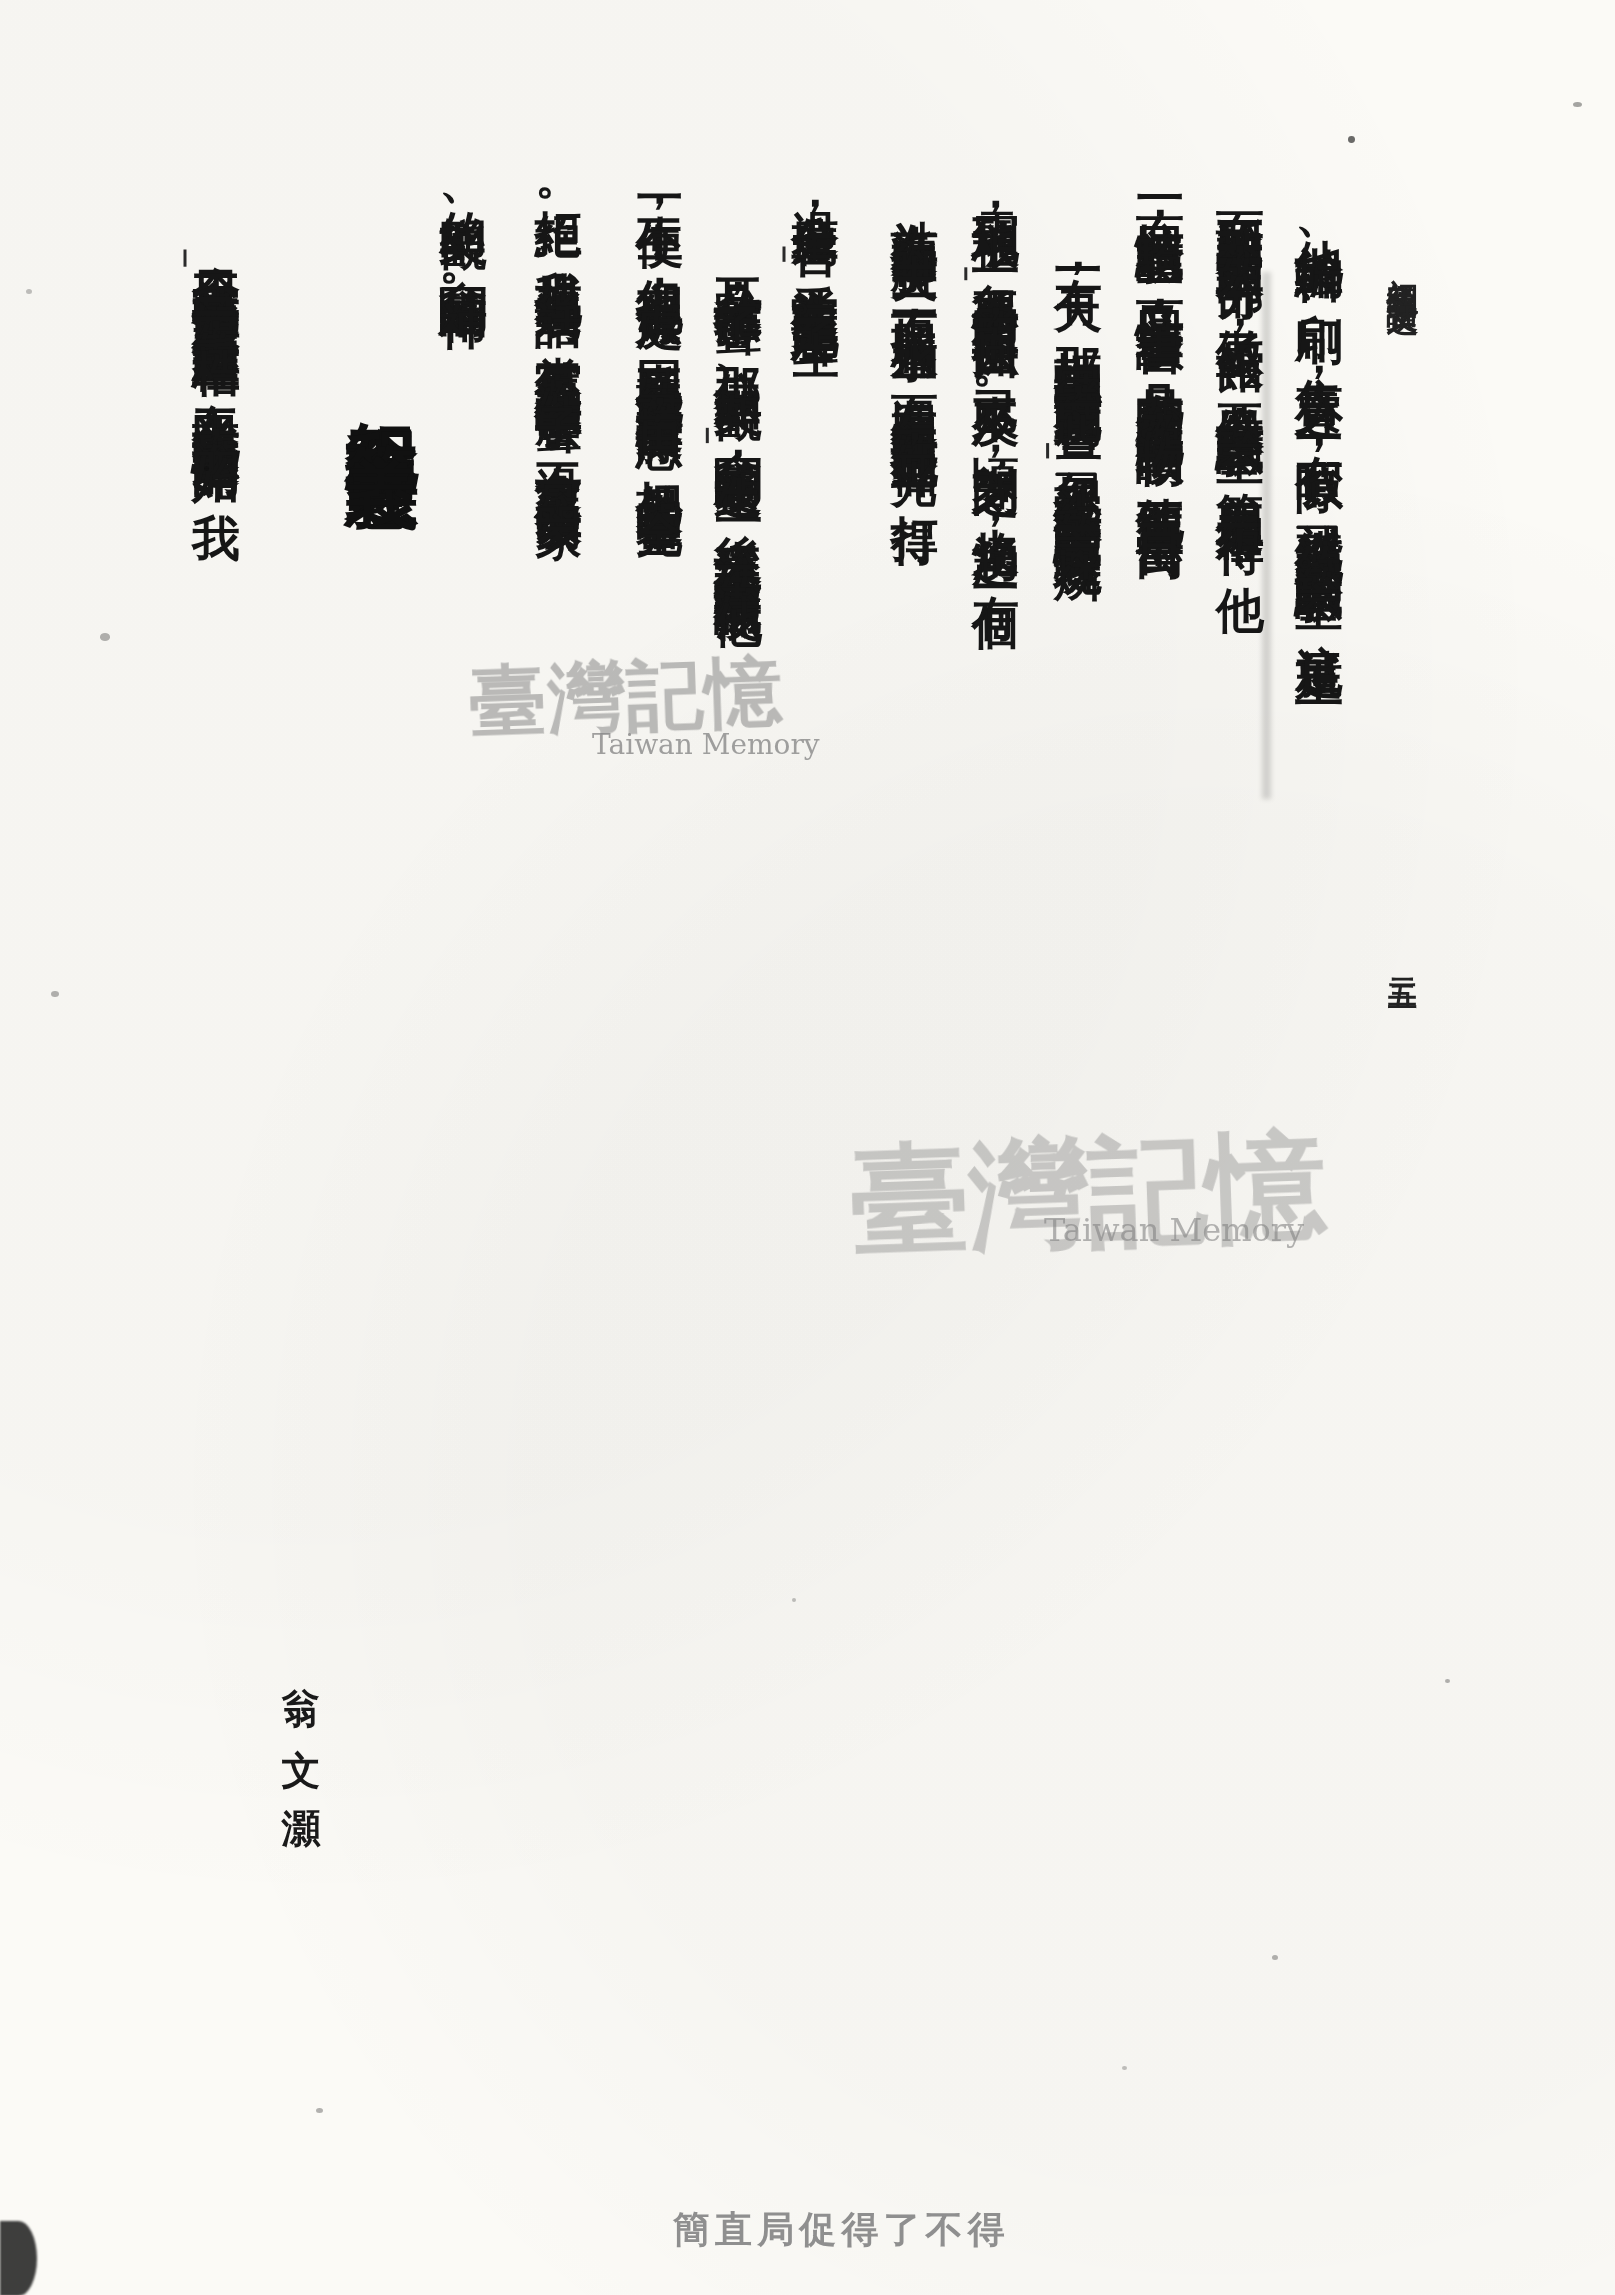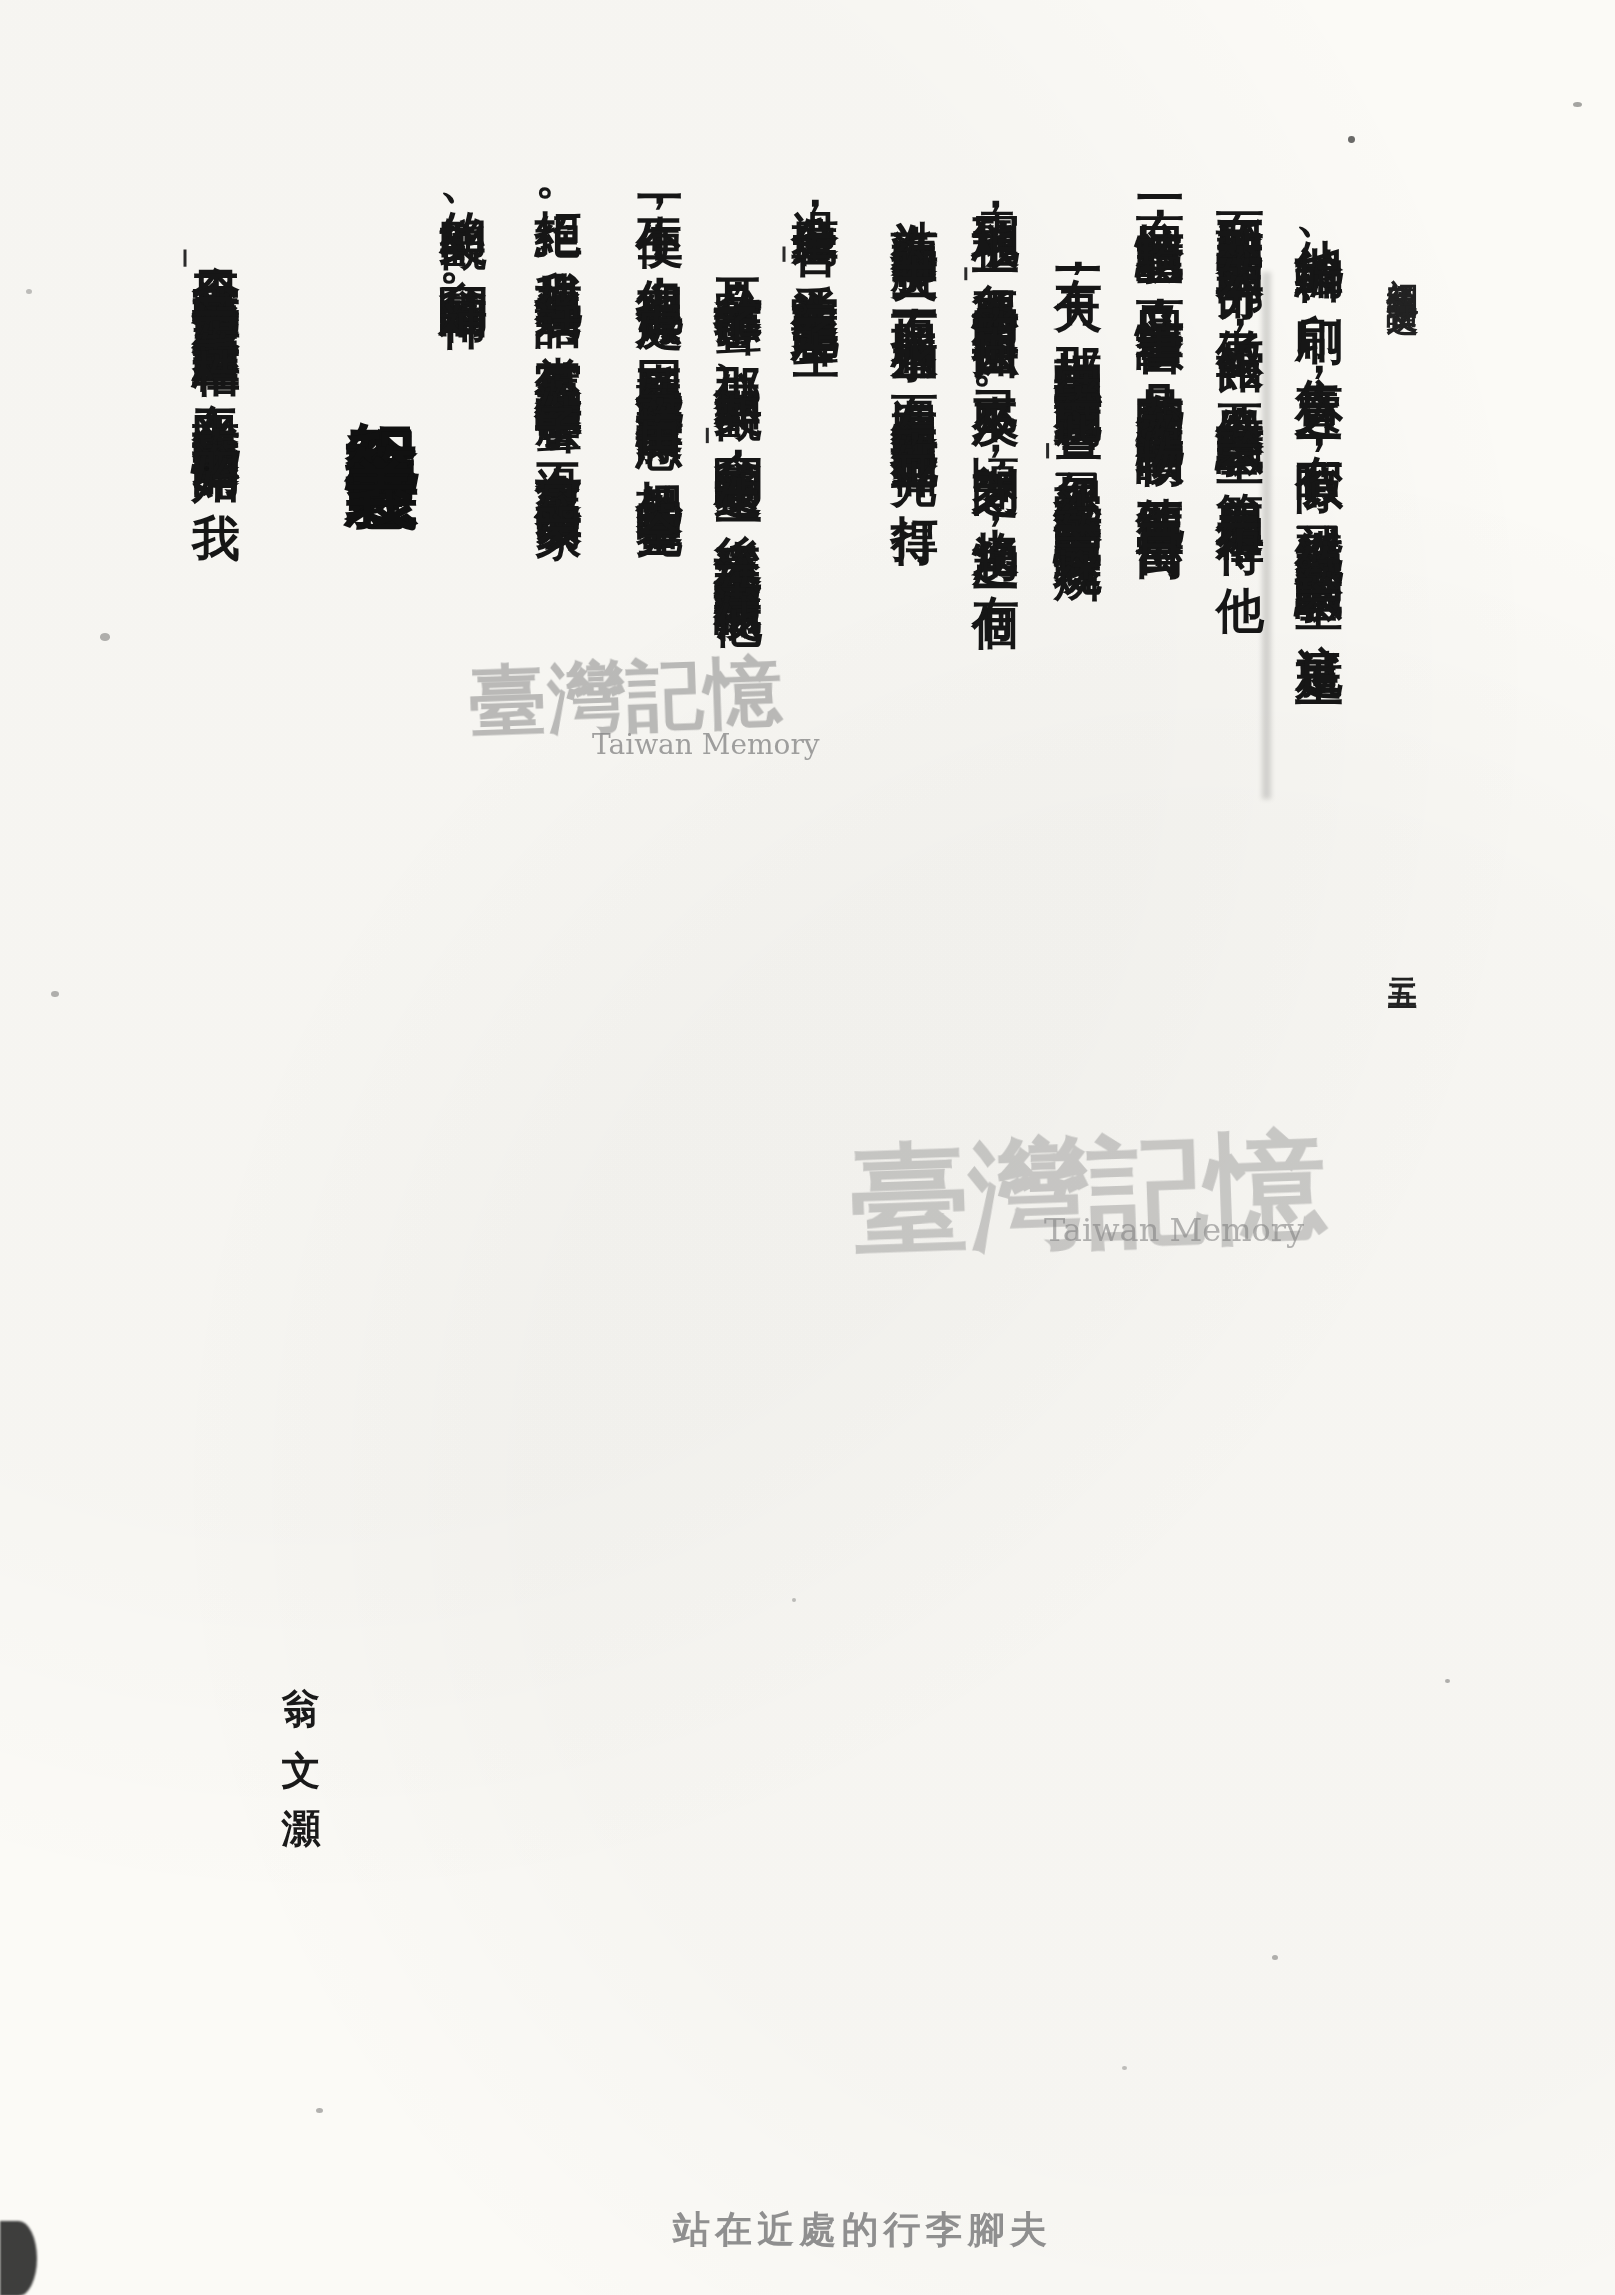--- a/index.html
+++ b/index.html
@@ -148,21 +148,21 @@
   <div class="vcol" style="left:193px;top:228px;font-size:48px;letter-spacing:4.3px;">
     <span>今日正當我</span><span class="pname">中華民族</span><span>解脫了百年來的重重桎梏，向工業化前途長驅邁進的開始，我</span>
   </div>
 
   <div class="wm-cjk" style="left:469px;top:646px;font-size:77px;letter-spacing:1.7px;">臺灣記憶</div>
   <div class="wm-latin" style="left:592px;top:728px;font-size:28px;">Taiwan Memory</div>
 
   <div class="wm-cjk" style="left:850px;top:1114px;font-size:119px;letter-spacing:0px;color:rgba(125,125,125,0.38);">臺灣記憶</div>
   <div class="wm-latin" style="left:1044px;top:1211px;font-size:32px;color:rgba(130,130,130,0.6);">Taiwan Memory</div>
 
-  <div class="footer-label" style="left:673px;top:2205px;">站在近處的行李腳夫</div>
+  <div class="footer-label" style="left:673px;top:2205px;">簡直局促得了不得</div>
 
   <div class="corner-blob"></div>
   <div class="smudge" style="left:1262px;top:272px;width:8.5px;height:527px;"></div>
   <div class="speck" style="left:1348px;top:136px;width:6.8px;height:6.8px;"></div>
   <div class="speck" style="left:1573px;top:102px;width:8.5px;height:5.1px;opacity:.6;"></div>
   <div class="speck" style="left:100px;top:633px;width:10.2px;height:7.7px;opacity:.5;"></div>
   <div class="speck" style="left:51px;top:991px;width:7.7px;height:6px;opacity:.5;"></div>
   <div class="speck" style="left:204px;top:466px;width:5.1px;height:5.1px;opacity:.5;"></div>
   <div class="speck" style="left:1445px;top:1679px;width:5.1px;height:4.3px;opacity:.5;"></div>
   <div class="speck" style="left:1272px;top:1955px;width:6px;height:5.1px;opacity:.5;"></div>

